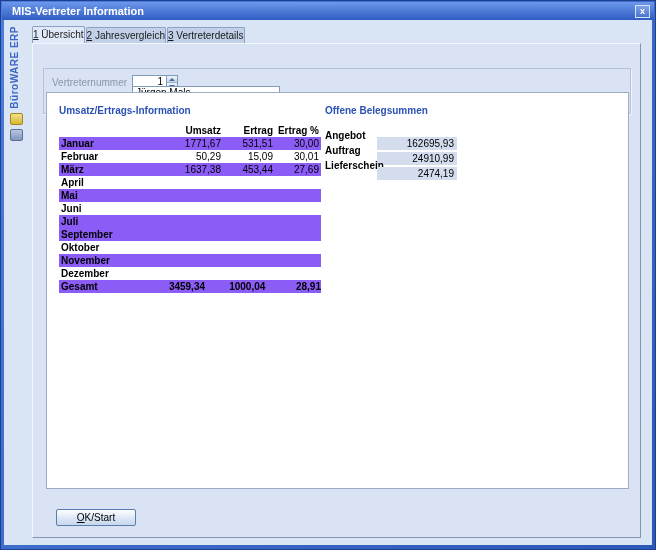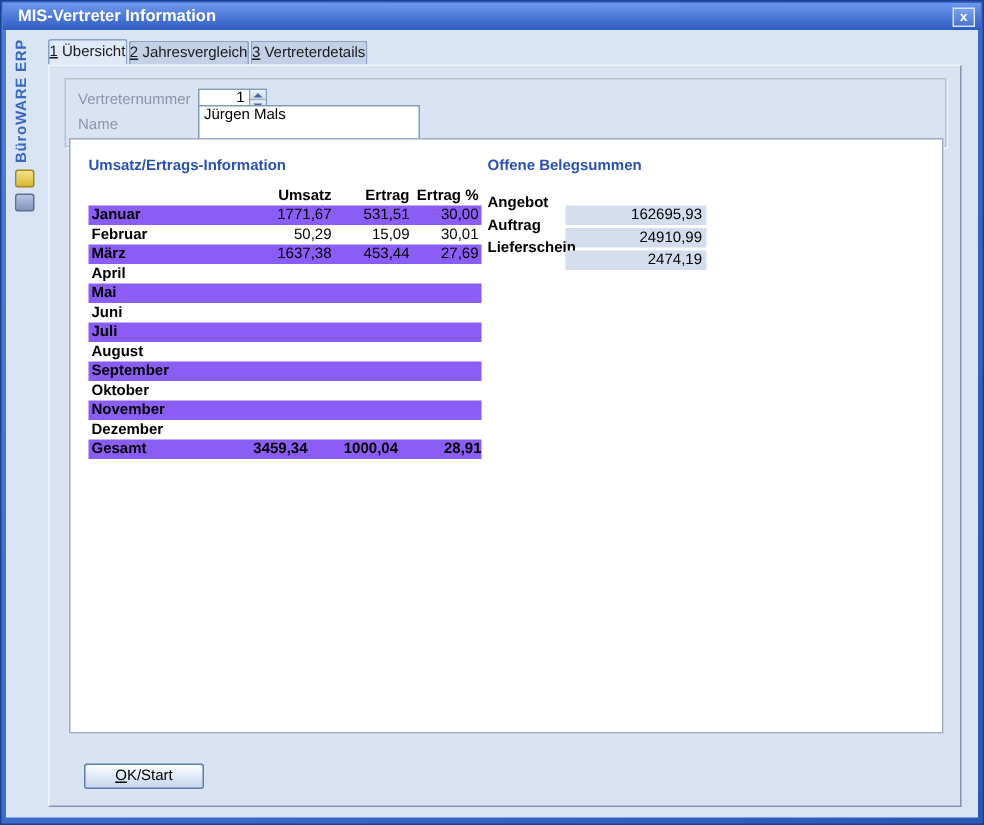--- a/index.html
+++ b/index.html
@@ -70,21 +70,21 @@
   
   .tabpanel {
     position: absolute; left: 28px; top: 23px; right: 11px; bottom: 7px;
     background: #d9e3f3;
     border: 1px solid;
     border-color: #f2f6fc #8494b2 #8494b2 #f2f6fc;
   }
 
   
   .groupbox {
-    position: absolute; left: 10px; top: 8px; right: 9px; height: 46px;
+    position: absolute; left: 10px; top: 24px; right: 9px; height: 46px;
     border: 1px solid #b4c2d8;
     box-shadow: 1px 1px 0 #f0f5fc;
   }
   .frow { position: absolute; left: 8px; height: 14px; display: flex; align-items: center; }
   .frow.r1 { top: 6px; }
   .frow.r2 { top: 23px; }
   .flabel { width: 80px; color: #8a96ac; font-size: 10px; }
   .numfield {
     position: relative; width: 46px; height: 14px;
     background: #fff; border: 1px solid #7f9db9;
@@ -126,21 +126,21 @@
   .c-num { width: 70px; text-align: right; white-space: nowrap; }
   .c-ertrag { width: 52px; }
   .c-pct { width: 46px; }
   .shaded { background: #8b5cf6; }
   .trow.total, .trow.total .c-num { font-weight: bold; gap: 20px; }
 
   .belege { position: absolute; left: 278px; top: 12px; width: 170px; }
   .belegebody { margin-top: 13px; }
   .brow { display: flex; align-items: center; height: 13px; margin-bottom: 2px; font-size: 10px; }
   .blabel { width: 52px; font-weight: bold; white-space: nowrap; }
-  .bvalue { width: 94px; text-align: right; background: #d4ddee; padding: 0 3px; line-height: 13px; white-space: nowrap; margin-top: 16px; }
+  .bvalue { width: 80px; text-align: right; background: #d4ddee; padding: 0 3px; line-height: 13px; white-space: nowrap; margin-top: 16px; }
 
   
   .okbtn {
     position: absolute; left: 23px; bottom: 11px;
     display: block;
     width: 80px; height: 17px;
     background: linear-gradient(#fdfefe, #d9e5f5 60%, #c7d7ec);
     border: 1px solid #5a7cae; border-radius: 2px;
     font-family: inherit; font-size: 10px; color: #000;
     cursor: pointer;
@@ -236,26 +236,20 @@
                 <span class="c-num"></span>
                 <span class="c-num c-ertrag"></span>
                 <span class="c-num c-pct"></span>
               </div>
               <div class="trow shaded">
                 <span class="c-month">Juli</span>
                 <span class="c-num"></span>
                 <span class="c-num c-ertrag"></span>
                 <span class="c-num c-pct"></span>
               </div>
-              <div class="trow">
-                <span class="c-month">August</span>
-                <span class="c-num"></span>
-                <span class="c-num c-ertrag"></span>
-                <span class="c-num c-pct"></span>
-              </div>
               <div class="trow shaded">
                 <span class="c-month">September</span>
                 <span class="c-num"></span>
                 <span class="c-num c-ertrag"></span>
                 <span class="c-num c-pct"></span>
               </div>
               <div class="trow">
                 <span class="c-month">Oktober</span>
                 <span class="c-num"></span>
                 <span class="c-num c-ertrag"></span>

